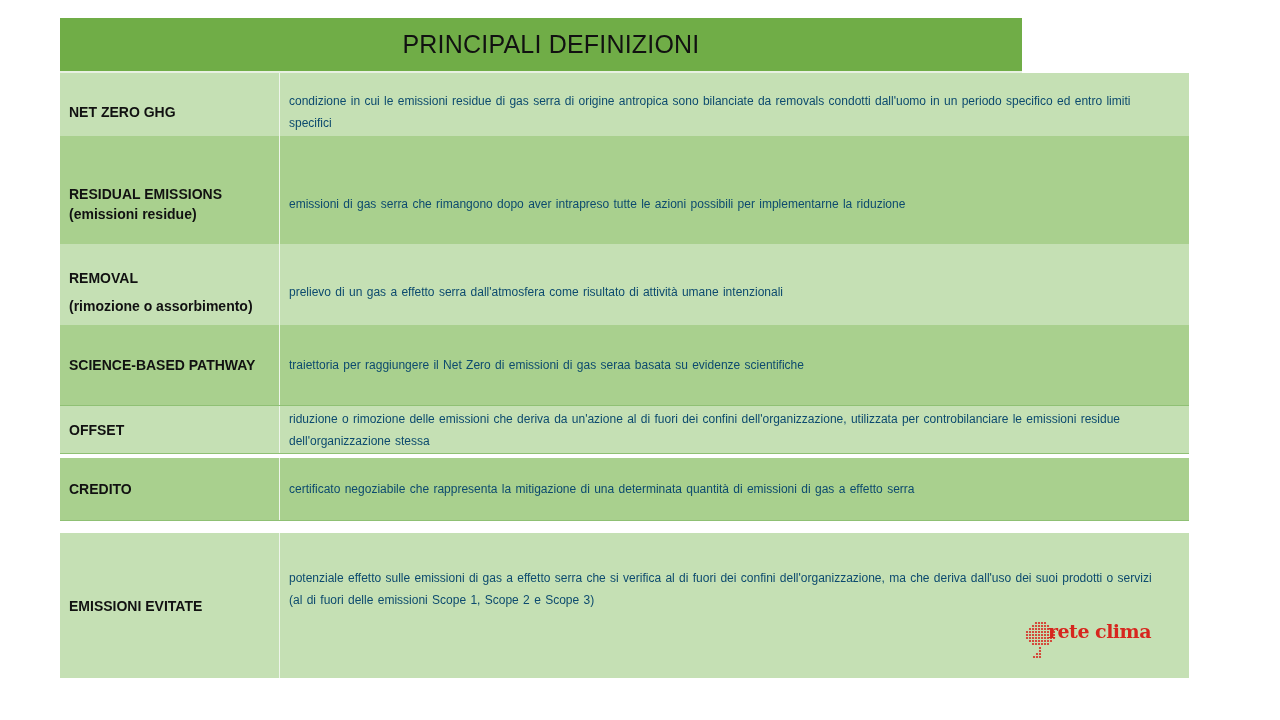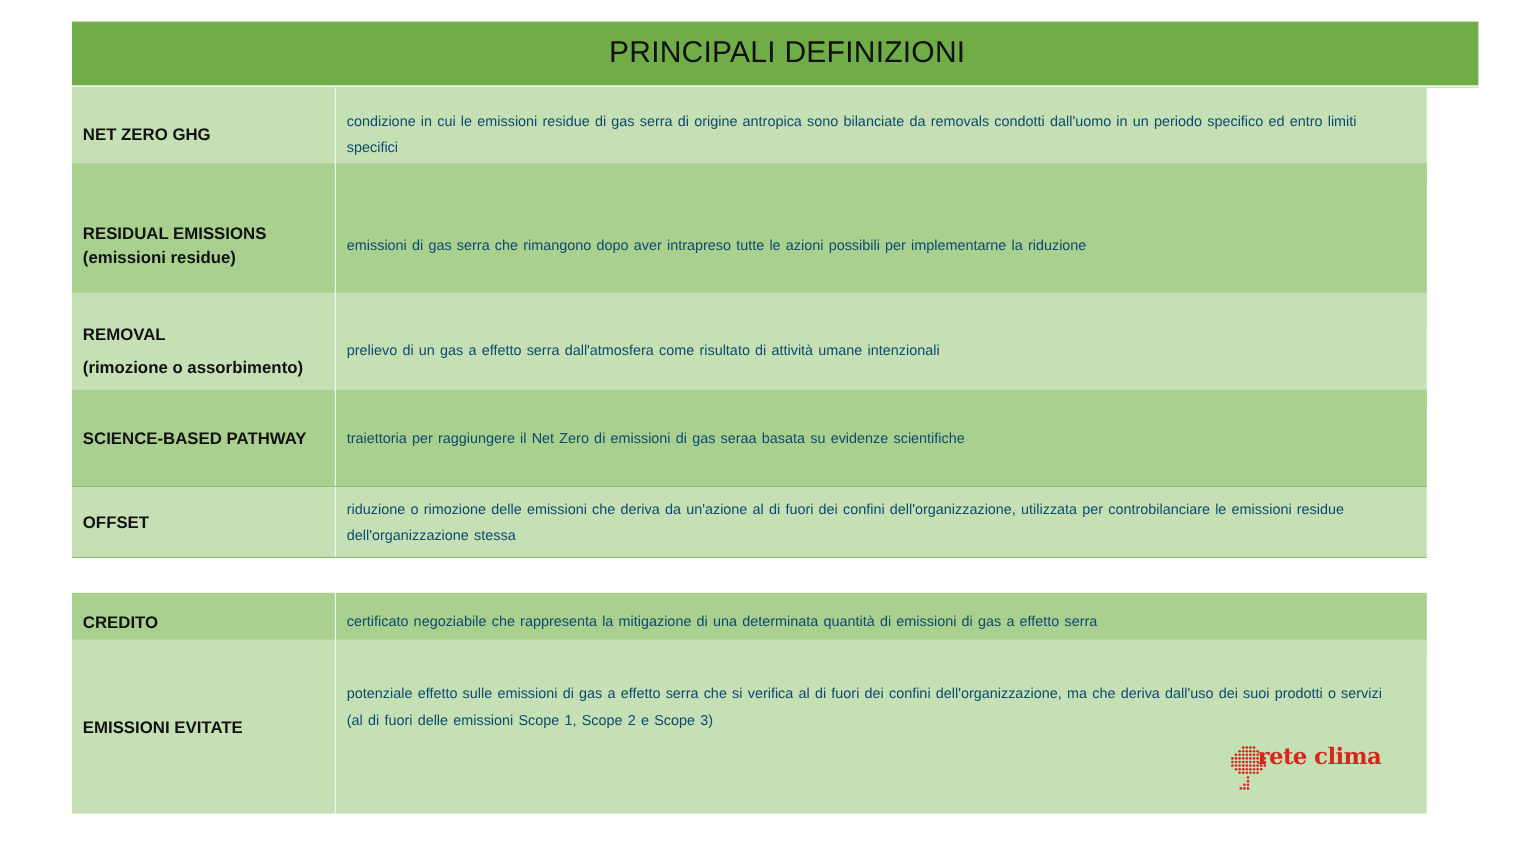--- a/index.html
+++ b/index.html
@@ -14,21 +14,21 @@
     .slide {
       position: relative;
       width: 1280px;
       height: 720px;
       background: #ffffff;
     }
     .title-row {
       position: absolute;
       left: 60px;
       top: 18px;
-      width: 1172px;
+      width: 962px;
       height: 55px;
       background: #70ad47;
       border-bottom: 2px solid #e8f1e2;
       box-sizing: border-box;
       display: flex;
       align-items: center;
       justify-content: center;
     }
     .title-text {
       font-family: "Liberation Sans", sans-serif;
@@ -136,30 +136,30 @@
 
   <div class="row dark" style="top:325px;height:81px;">
     <div class="cell-term">
       <span class="term-line">SCIENCE-BASED  PATHWAY</span>
     </div>
     <div class="cell-def">
       <span>traiettoria per raggiungere il Net Zero di emissioni di gas seraa basata su evidenze scientifiche</span>
     </div>
   </div>
 
-  <div class="row light" style="top:406px;height:59px;">
+  <div class="row light" style="top:406px;height:48px;">
     <div class="cell-term">
       <span class="term-line">OFFSET</span>
     </div>
     <div class="cell-def">
       <span>riduzione o rimozione delle emissioni che deriva da un'azione al di fuori dei confini dell'organizzazione, utilizzata per controbilanciare le emissioni residue dell'organizzazione stessa</span>
     </div>
   </div>
 
-  <div class="row dark" style="top:494px;height:49px;">
+  <div class="row dark" style="top:458px;height:63px;">
     <div class="cell-term">
       <span class="term-line">CREDITO</span>
     </div>
     <div class="cell-def">
       <span>certificato negoziabile che rappresenta la mitigazione di una determinata quantità di emissioni di gas a effetto serra</span>
     </div>
   </div>
 
   <div class="row last" style="top:533px;height:145px;">
     <div class="cell-term" style="padding-top:0;">

